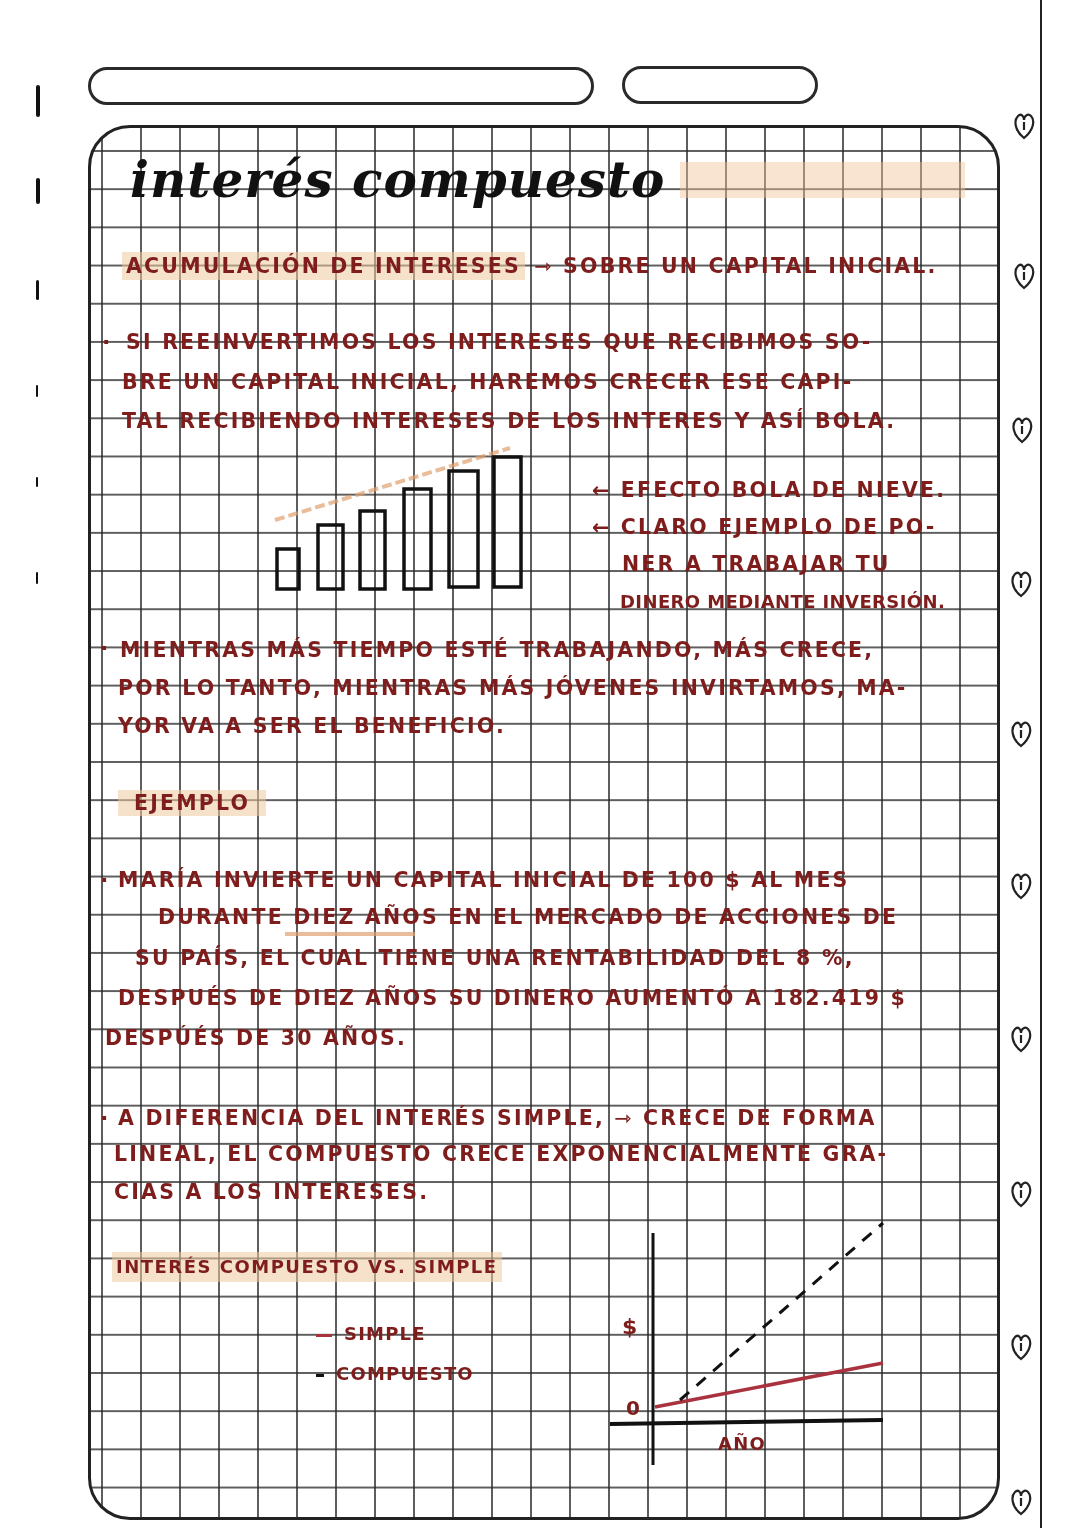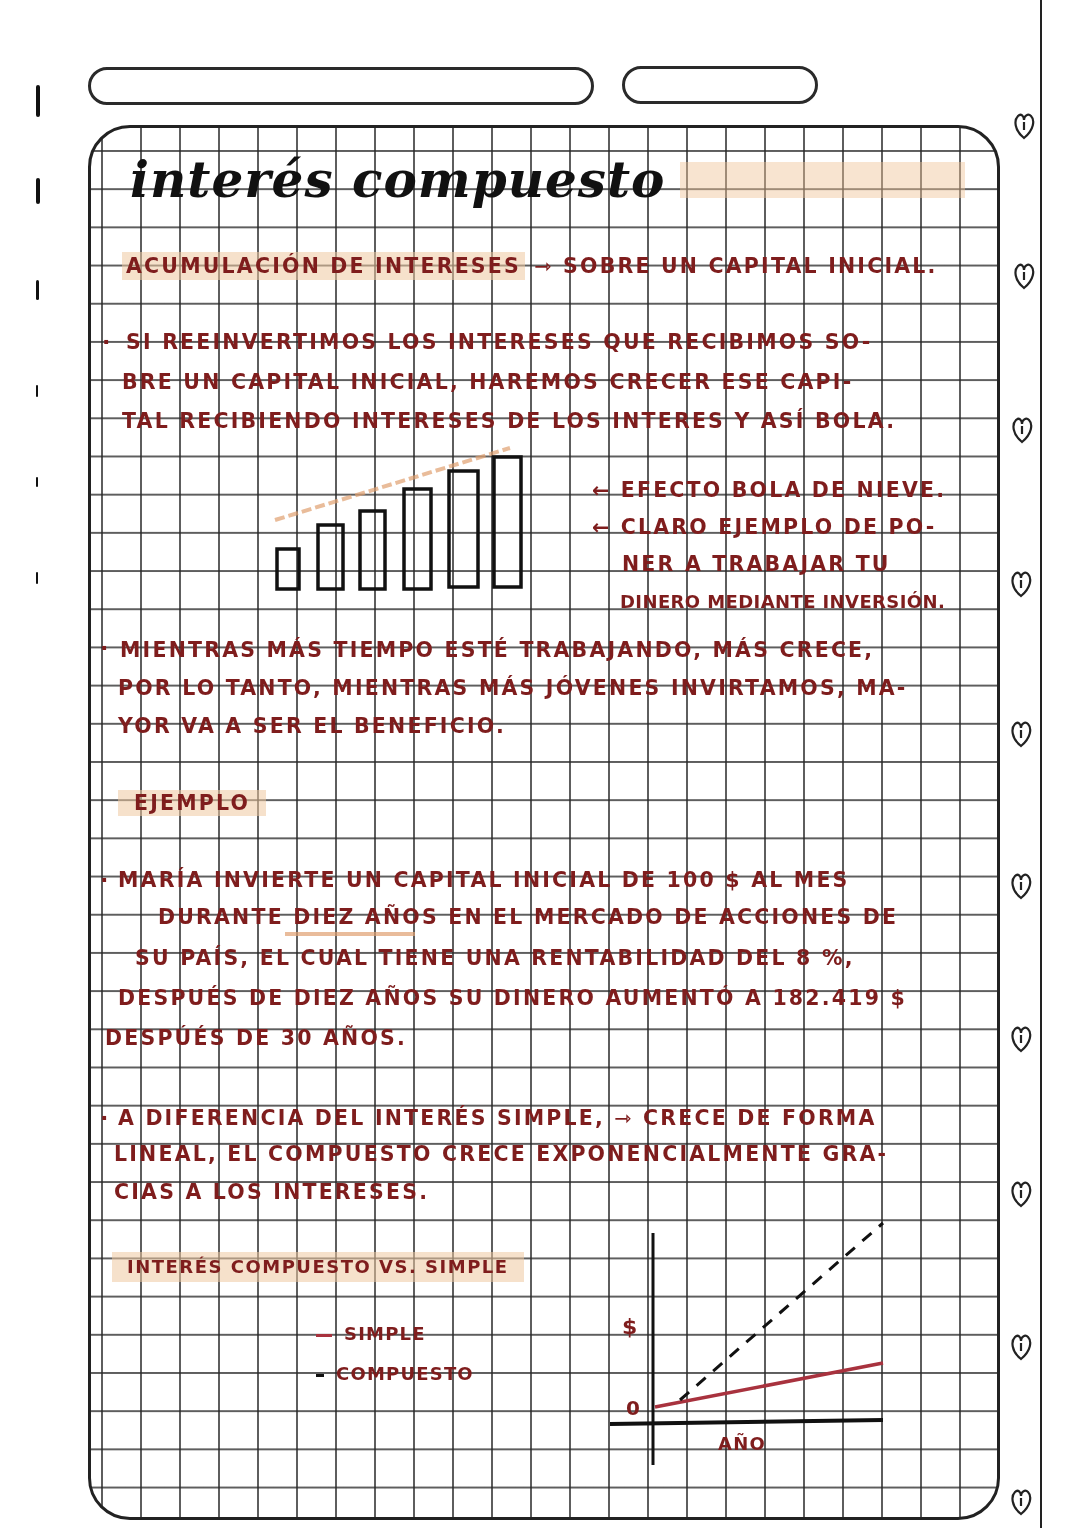--- a/index.html
+++ b/index.html
@@ -115,21 +115,21 @@
 <div class="abs" style="left:285px;top:932px;width:130px;height:4px;background:rgba(224,160,112,0.7);"></div>
 <div class="abs hand" style="left:135px;top:946px;">SU PAÍS, EL CUAL TIENE UNA RENTABILIDAD DEL 8 %,</div>
 <div class="abs hand" style="left:118px;top:986px;">DESPUÉS DE DIEZ AÑOS SU DINERO AUMENTÓ A 182.419 $</div>
 <div class="abs hand" style="left:105px;top:1026px;">DESPÚÉS DE 30 AÑOS.</div>
 
 <div class="abs hand bullet" style="left:100px;top:1106px;">·</div>
 <div class="abs hand" style="left:118px;top:1106px;">A DIFERENCIA DEL INTERÉS SIMPLE, ⇾ CRECE DE FORMA</div>
 <div class="abs hand" style="left:114px;top:1142px;">LINEAL, EL COMPUESTO CRECE EXPONENCIALMENTE GRA-</div>
 <div class="abs hand" style="left:114px;top:1180px;">CIAS A LOS INTERESES.</div>
 
-<div class="abs hand hl" style="left:112px;top:1252px;padding:3px 15px;font-size:18px;letter-spacing:1.5px;">INTERÉS COMPUESTO VS. SIMPLE</div>
+<div class="abs hand hl" style="left:112px;top:1252px;padding:3px 4px;font-size:18px;letter-spacing:1.5px;">INTERÉS COMPUESTO VS. SIMPLE</div>
 
 <div class="abs hand hand-sm" style="left:316px;top:1322px;">
   <span class="legend-dash" style="background:#a8323e;"></span><span>SIMPLE</span>
 </div>
 <div class="abs hand hand-sm" style="left:316px;top:1362px;">
   <span class="legend-dash" style="background:#111;width:8px;"></span><span>COMPUESTO</span>
 </div>
 
 <svg class="abs" style="left:600px;top:1215px;" width="300" height="260">
   <line x1="53" y1="18" x2="53" y2="250" stroke="#111" stroke-width="3"></line>

